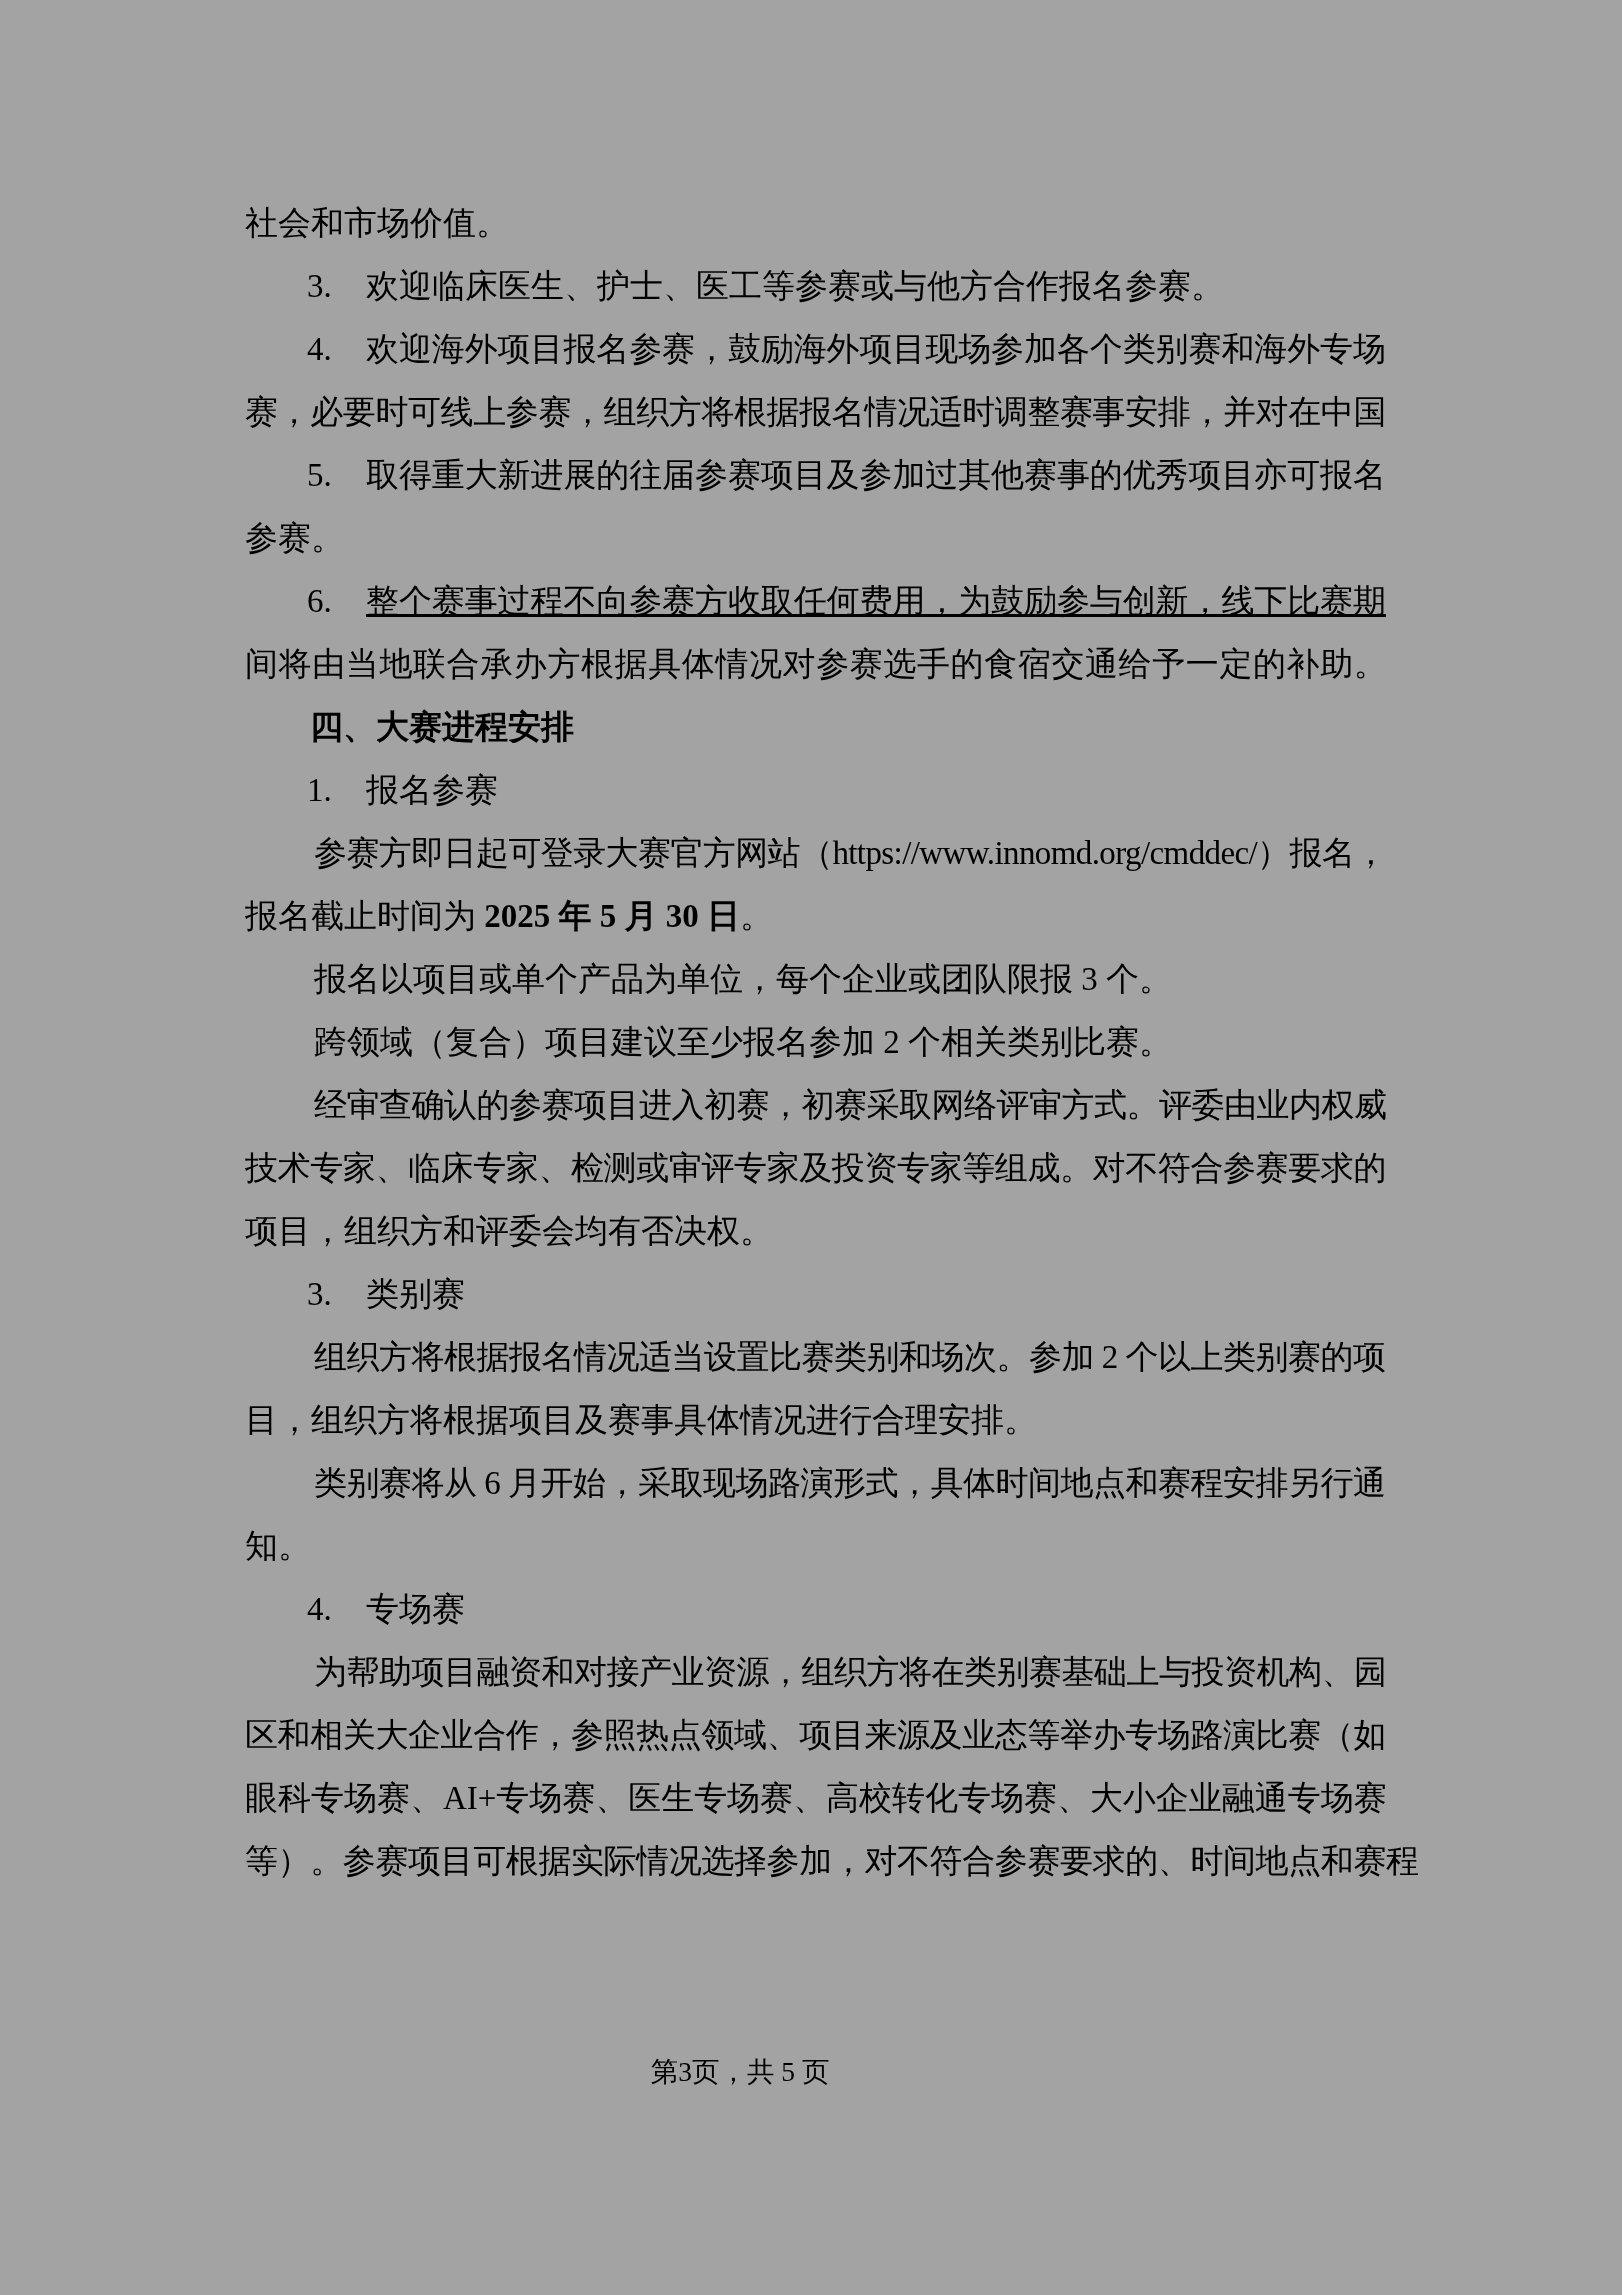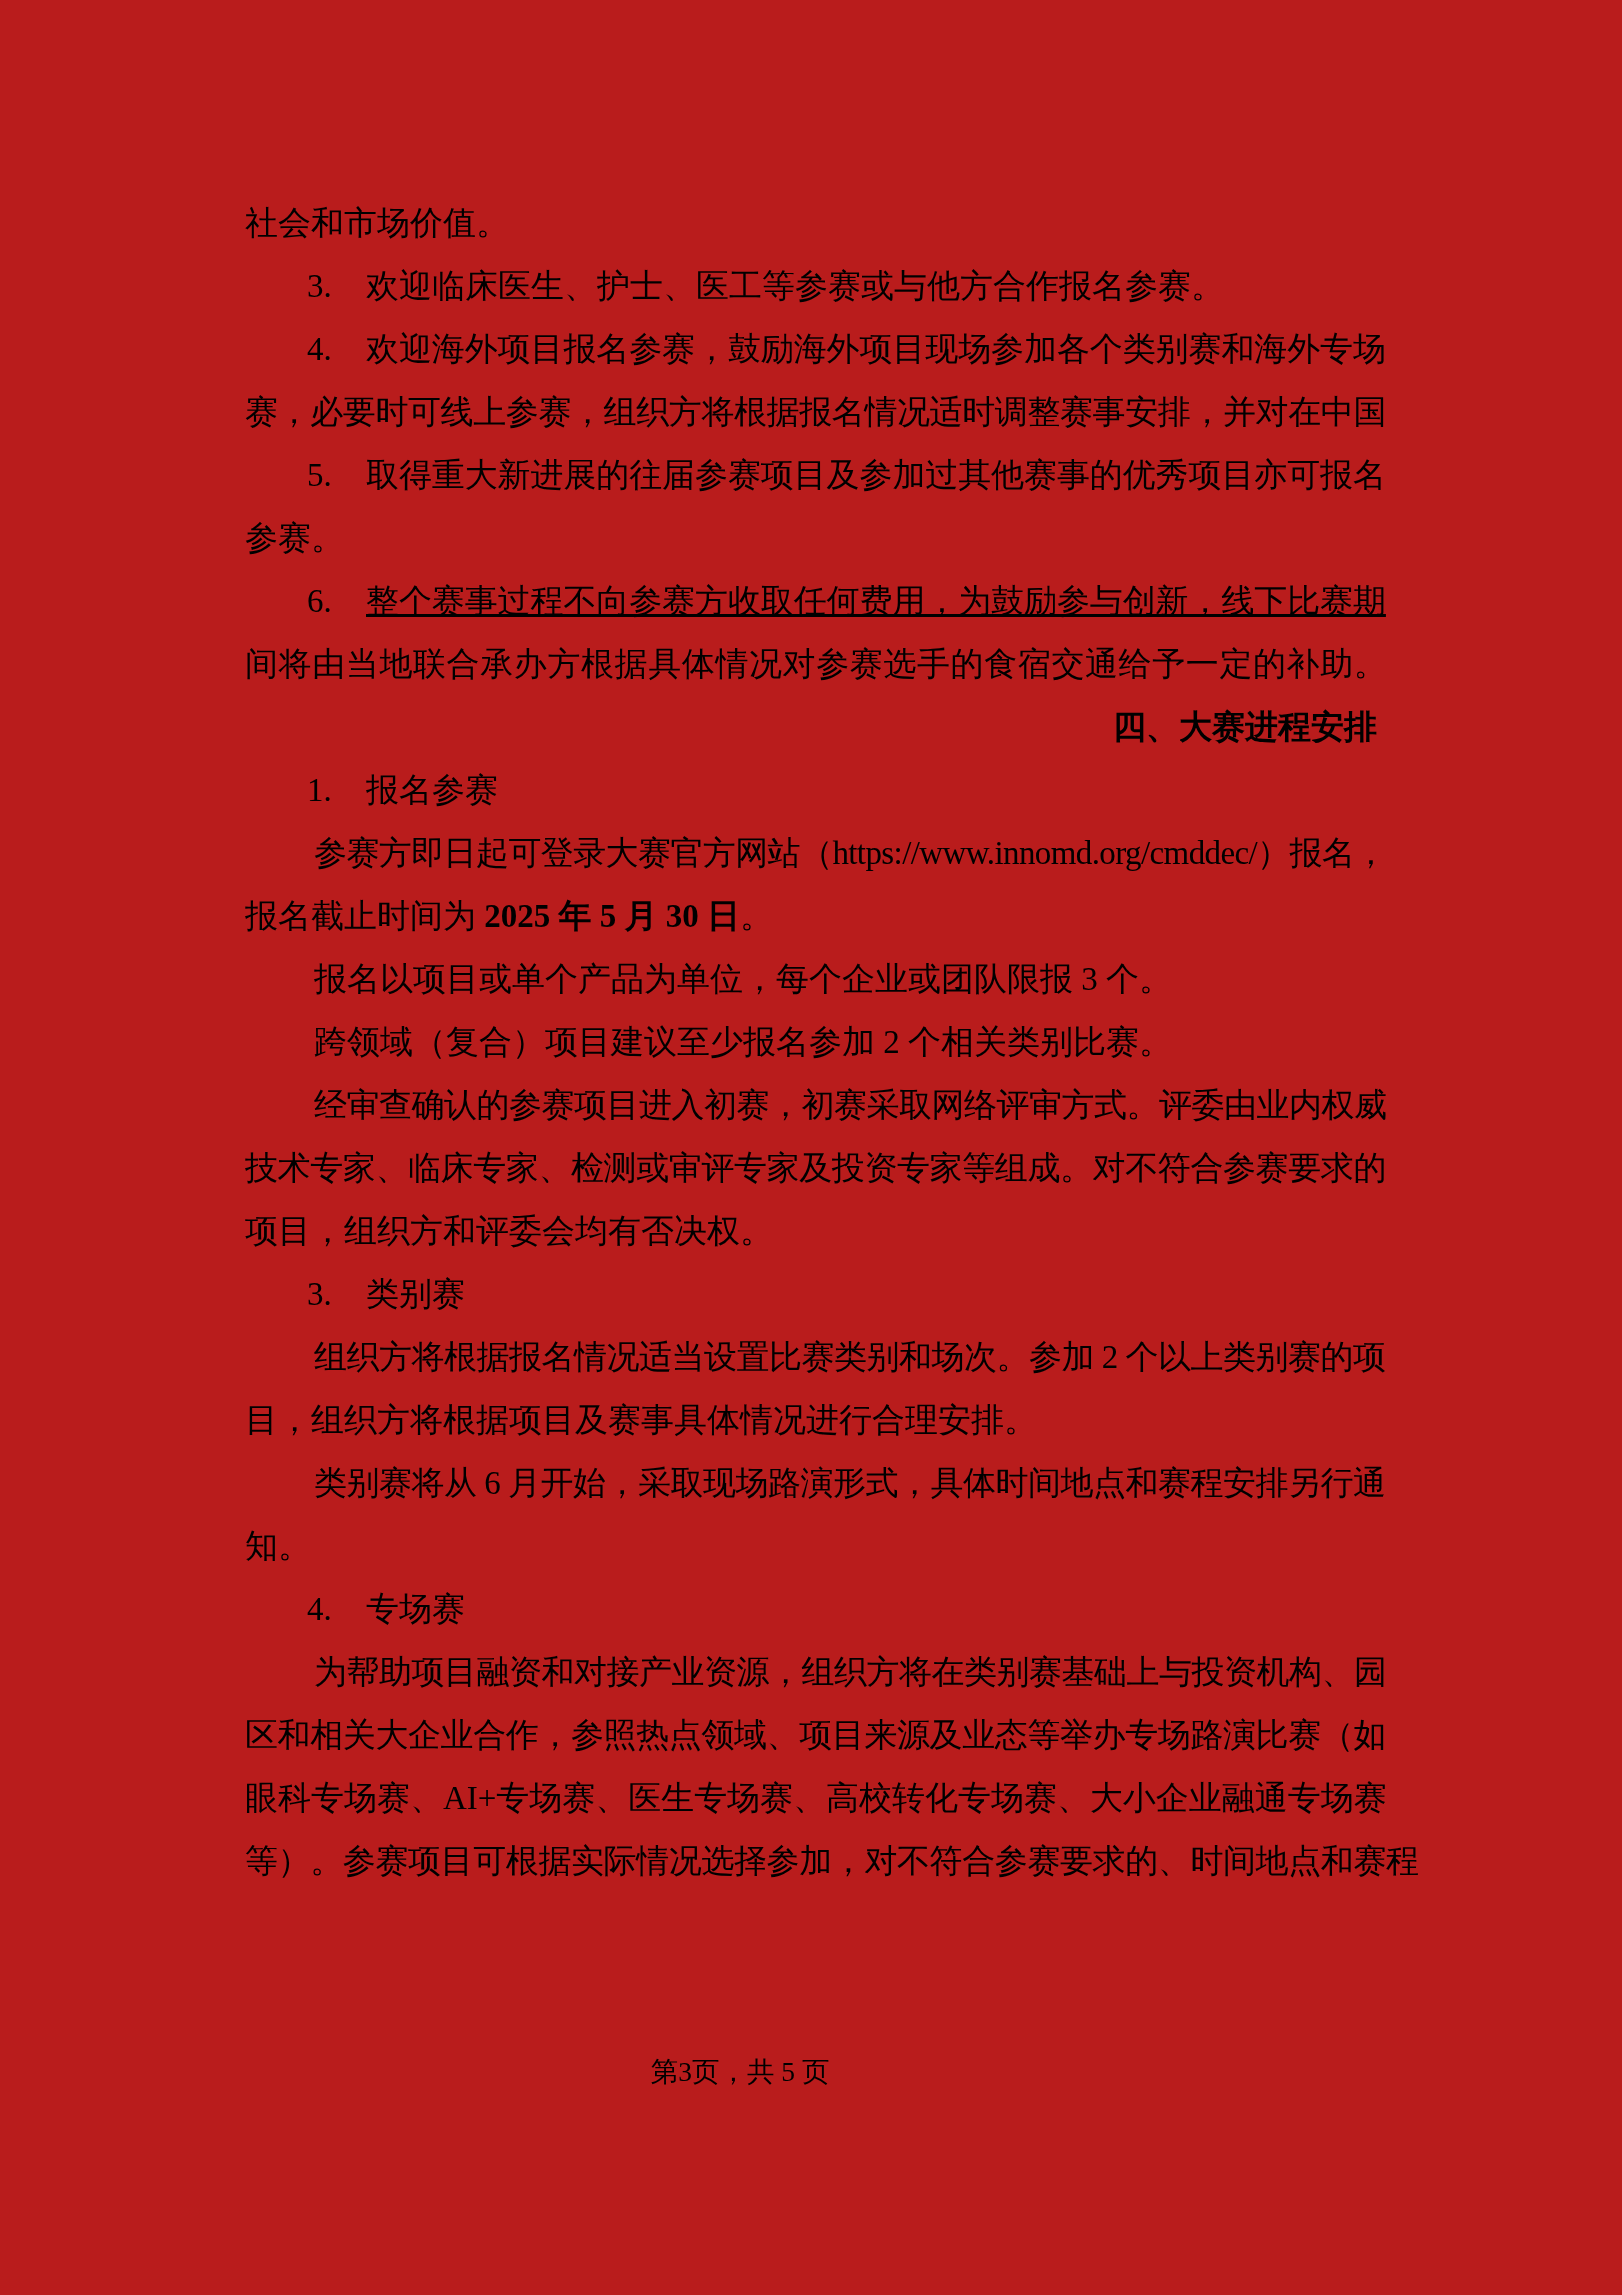--- a/index.html
+++ b/index.html
@@ -15,40 +15,40 @@
     color: #000000;
     position: relative;
     overflow: hidden;
   }
   .page {
     position: absolute;
     left: 0;
     top: 0;
     width: 1623px;
     height: 2295px;
-    background: #b91c1c;
+    background: #a3a3a3;
   }
   .content {
     position: absolute;
     left: 245px;
     top: 192px;
     width: 1132px;
   }
   .line {
     box-sizing: border-box;
     width: 1132px;
     height: 63px;
     line-height: 63px;
     font-size: 33px;
     white-space: nowrap;
     color: #000000;
   }
   .line.indent { padding-left: 69px; }
   .line.num { padding-left: 62px; }
-  .line.heading { padding-left: 65px; font-weight: bold; text-align: right; }
+  .line.heading { padding-left: 65px; font-weight: bold; }
   .line .num-label {
     display: inline-block;
     width: 59px;
   }
   .line b { font-weight: bold; }
   .footer {
     position: absolute;
     left: 0;
     top: 2055px;
     width: 1480px;

